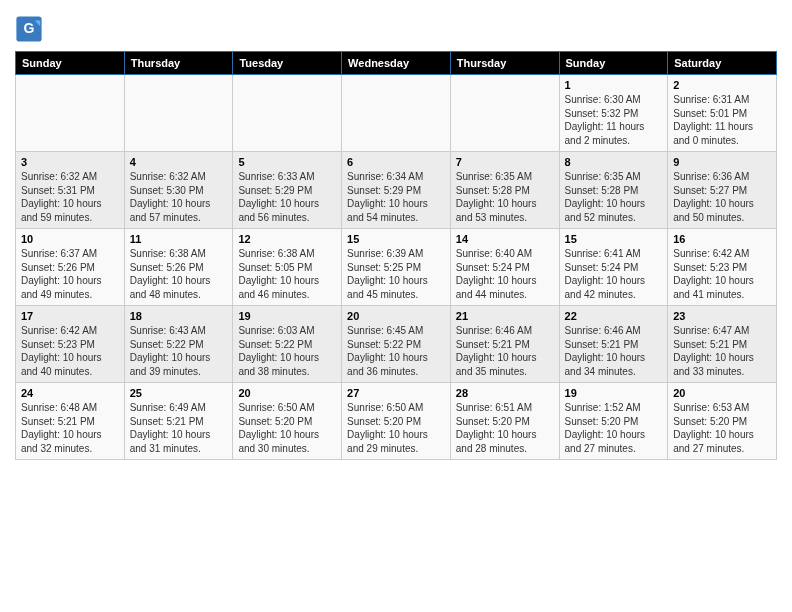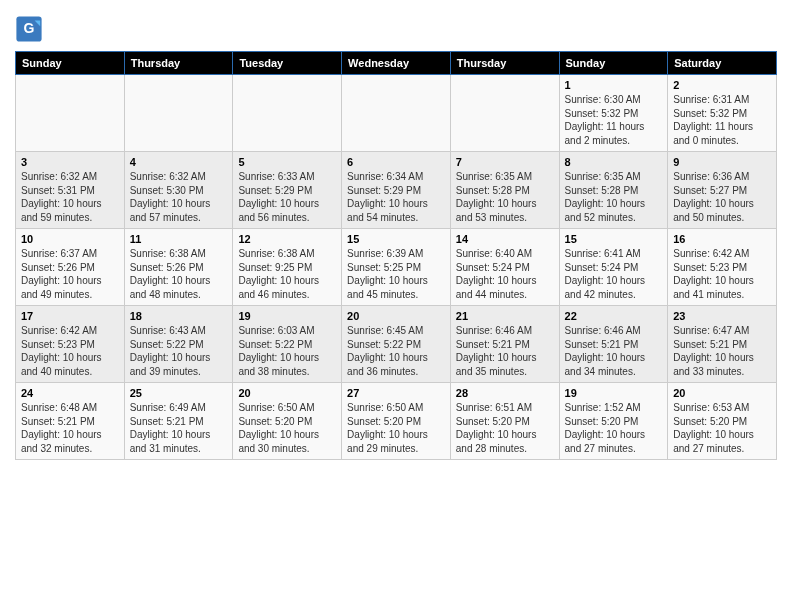--- a/index.html
+++ b/index.html
@@ -135,21 +135,21 @@
           <td></td>
           <td>
             <span class="day-num">1</span>
             <div class="day-info">Sunrise: 6:30 AM
 Sunset: 5:32 PM
 Daylight: 11 hours and 2 minutes.</div>
           </td>
           <td>
             <span class="day-num">2</span>
             <div class="day-info">Sunrise: 6:31 AM
-Sunset: 5:32 PM
+Sunset: 5:01 PM
 Daylight: 11 hours and 0 minutes.</div>
           </td>
         </tr>
         <tr>
           <td>
             <span class="day-num">3</span>
             <div class="day-info">Sunrise: 6:32 AM
 Sunset: 5:31 PM
 Daylight: 10 hours and 59 minutes.</div>
           </td>
@@ -199,21 +199,21 @@
           </td>
           <td>
             <span class="day-num">11</span>
             <div class="day-info">Sunrise: 6:38 AM
 Sunset: 5:26 PM
 Daylight: 10 hours and 48 minutes.</div>
           </td>
           <td>
             <span class="day-num">12</span>
             <div class="day-info">Sunrise: 6:38 AM
-Sunset: 9:25 PM
+Sunset: 5:05 PM
 Daylight: 10 hours and 46 minutes.</div>
           </td>
           <td>
             <span class="day-num">15</span>
             <div class="day-info">Sunrise: 6:39 AM
 Sunset: 5:25 PM
 Daylight: 10 hours and 45 minutes.</div>
           </td>
           <td>
             <span class="day-num">14</span>

